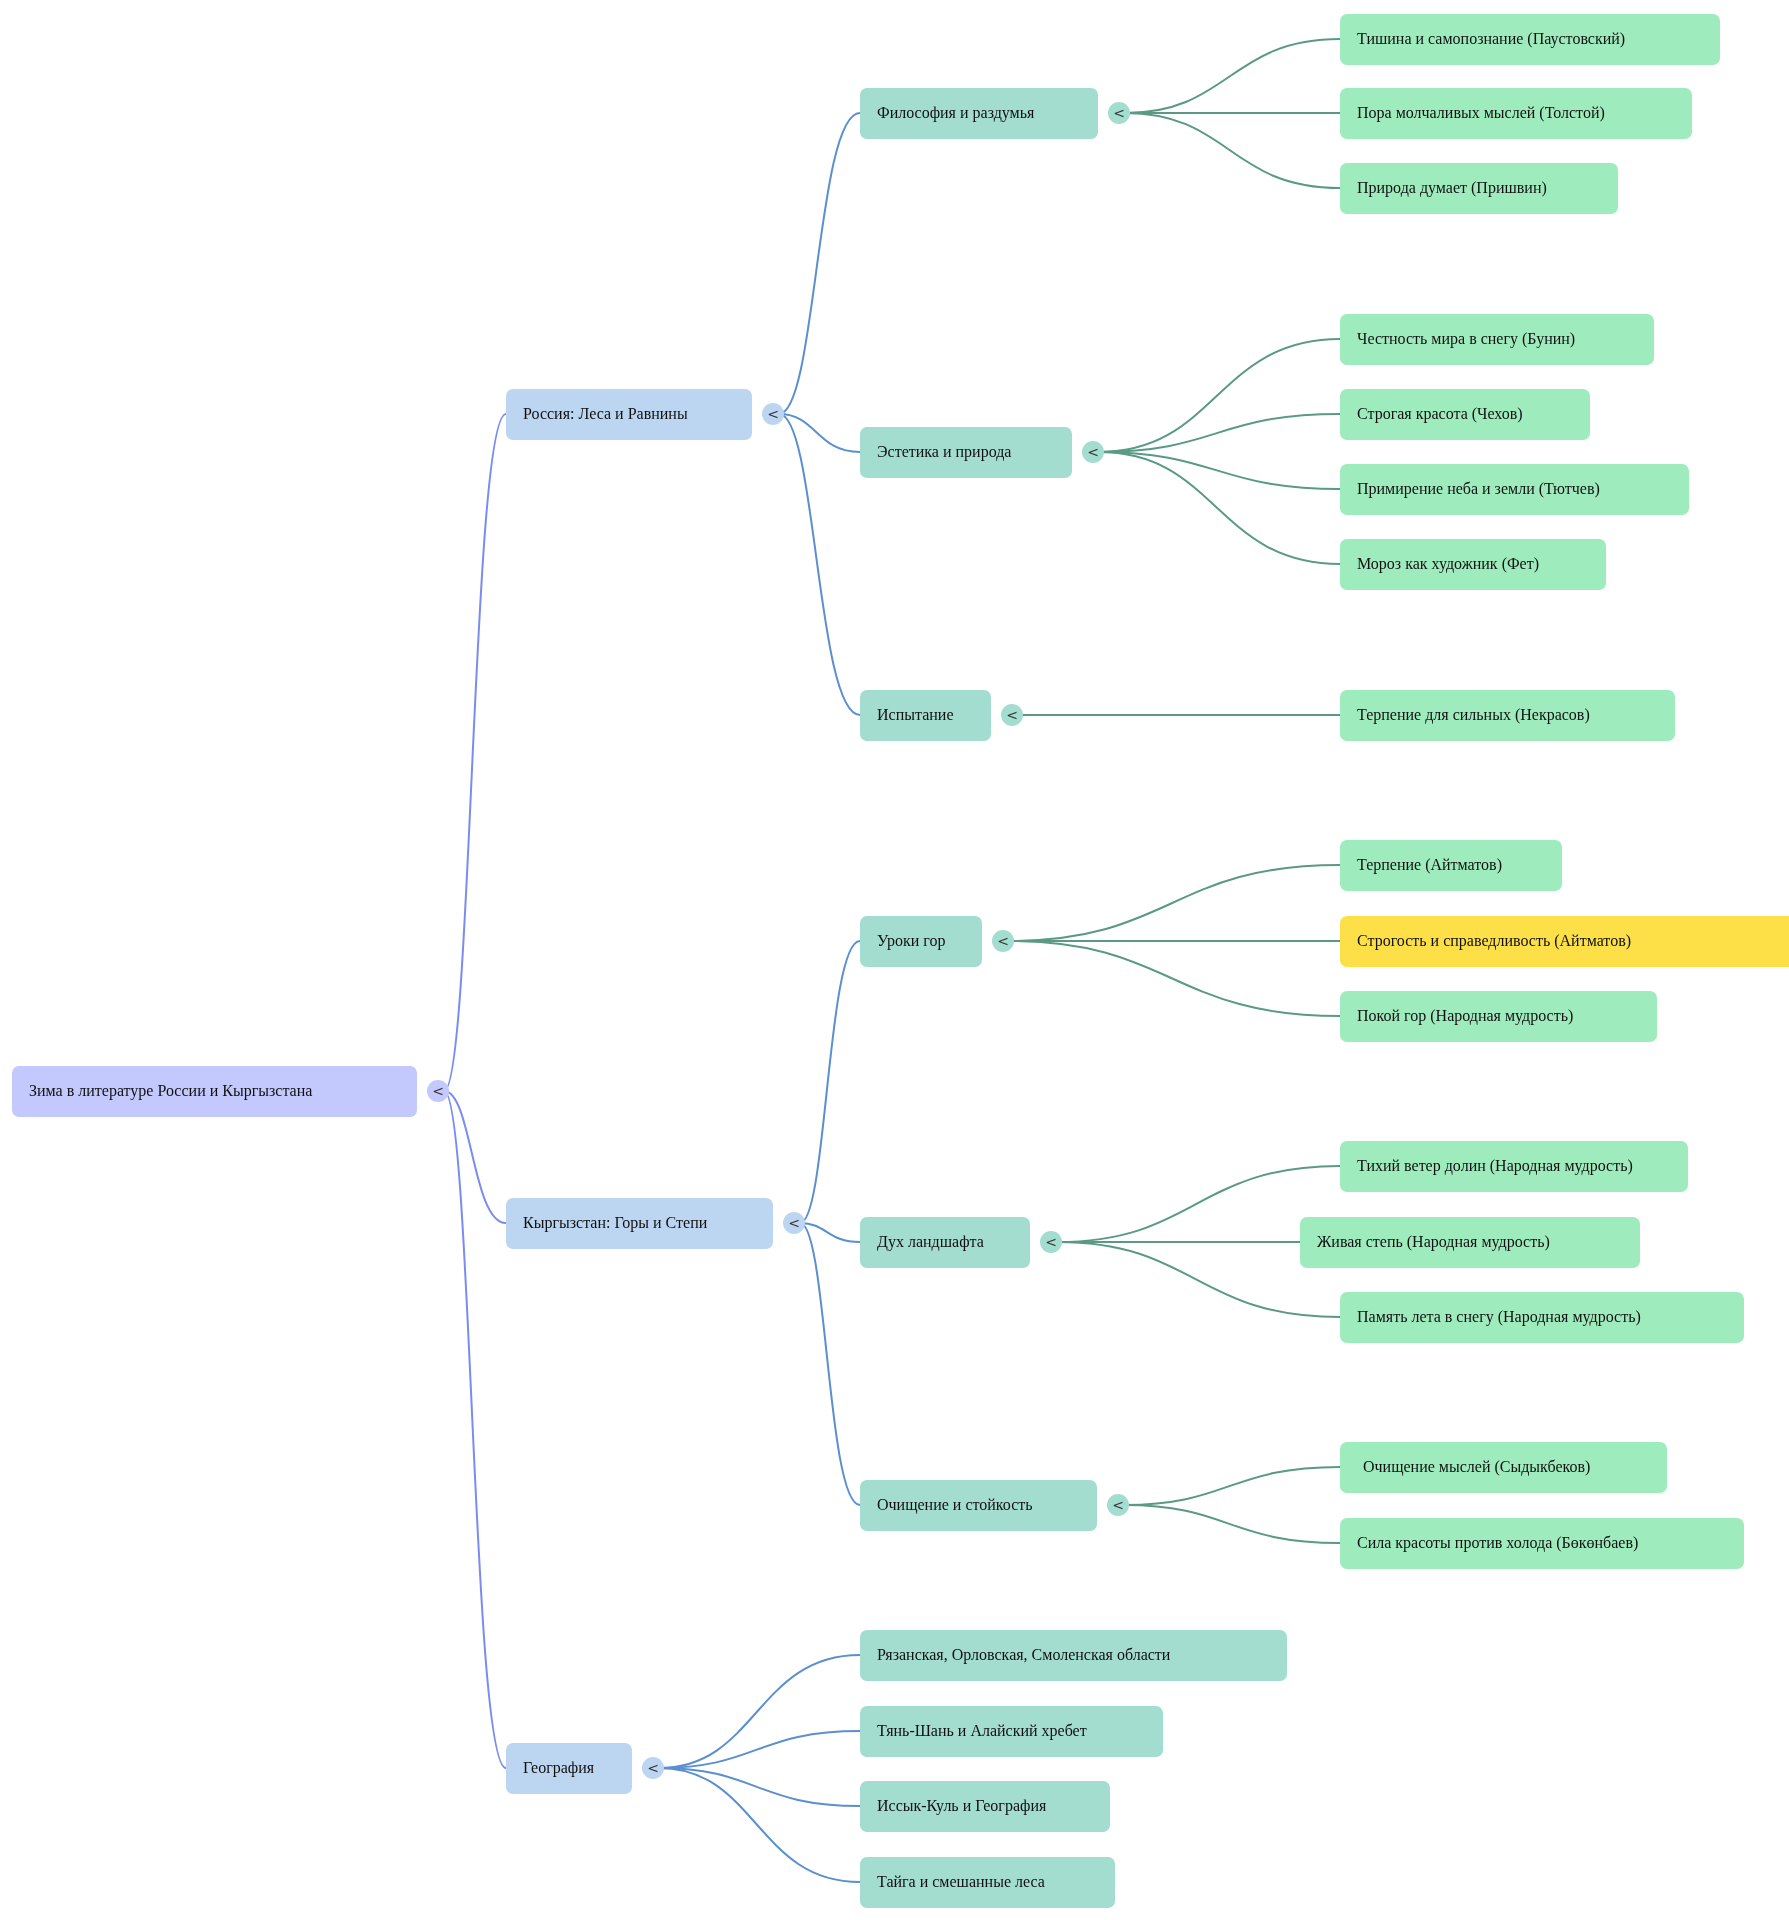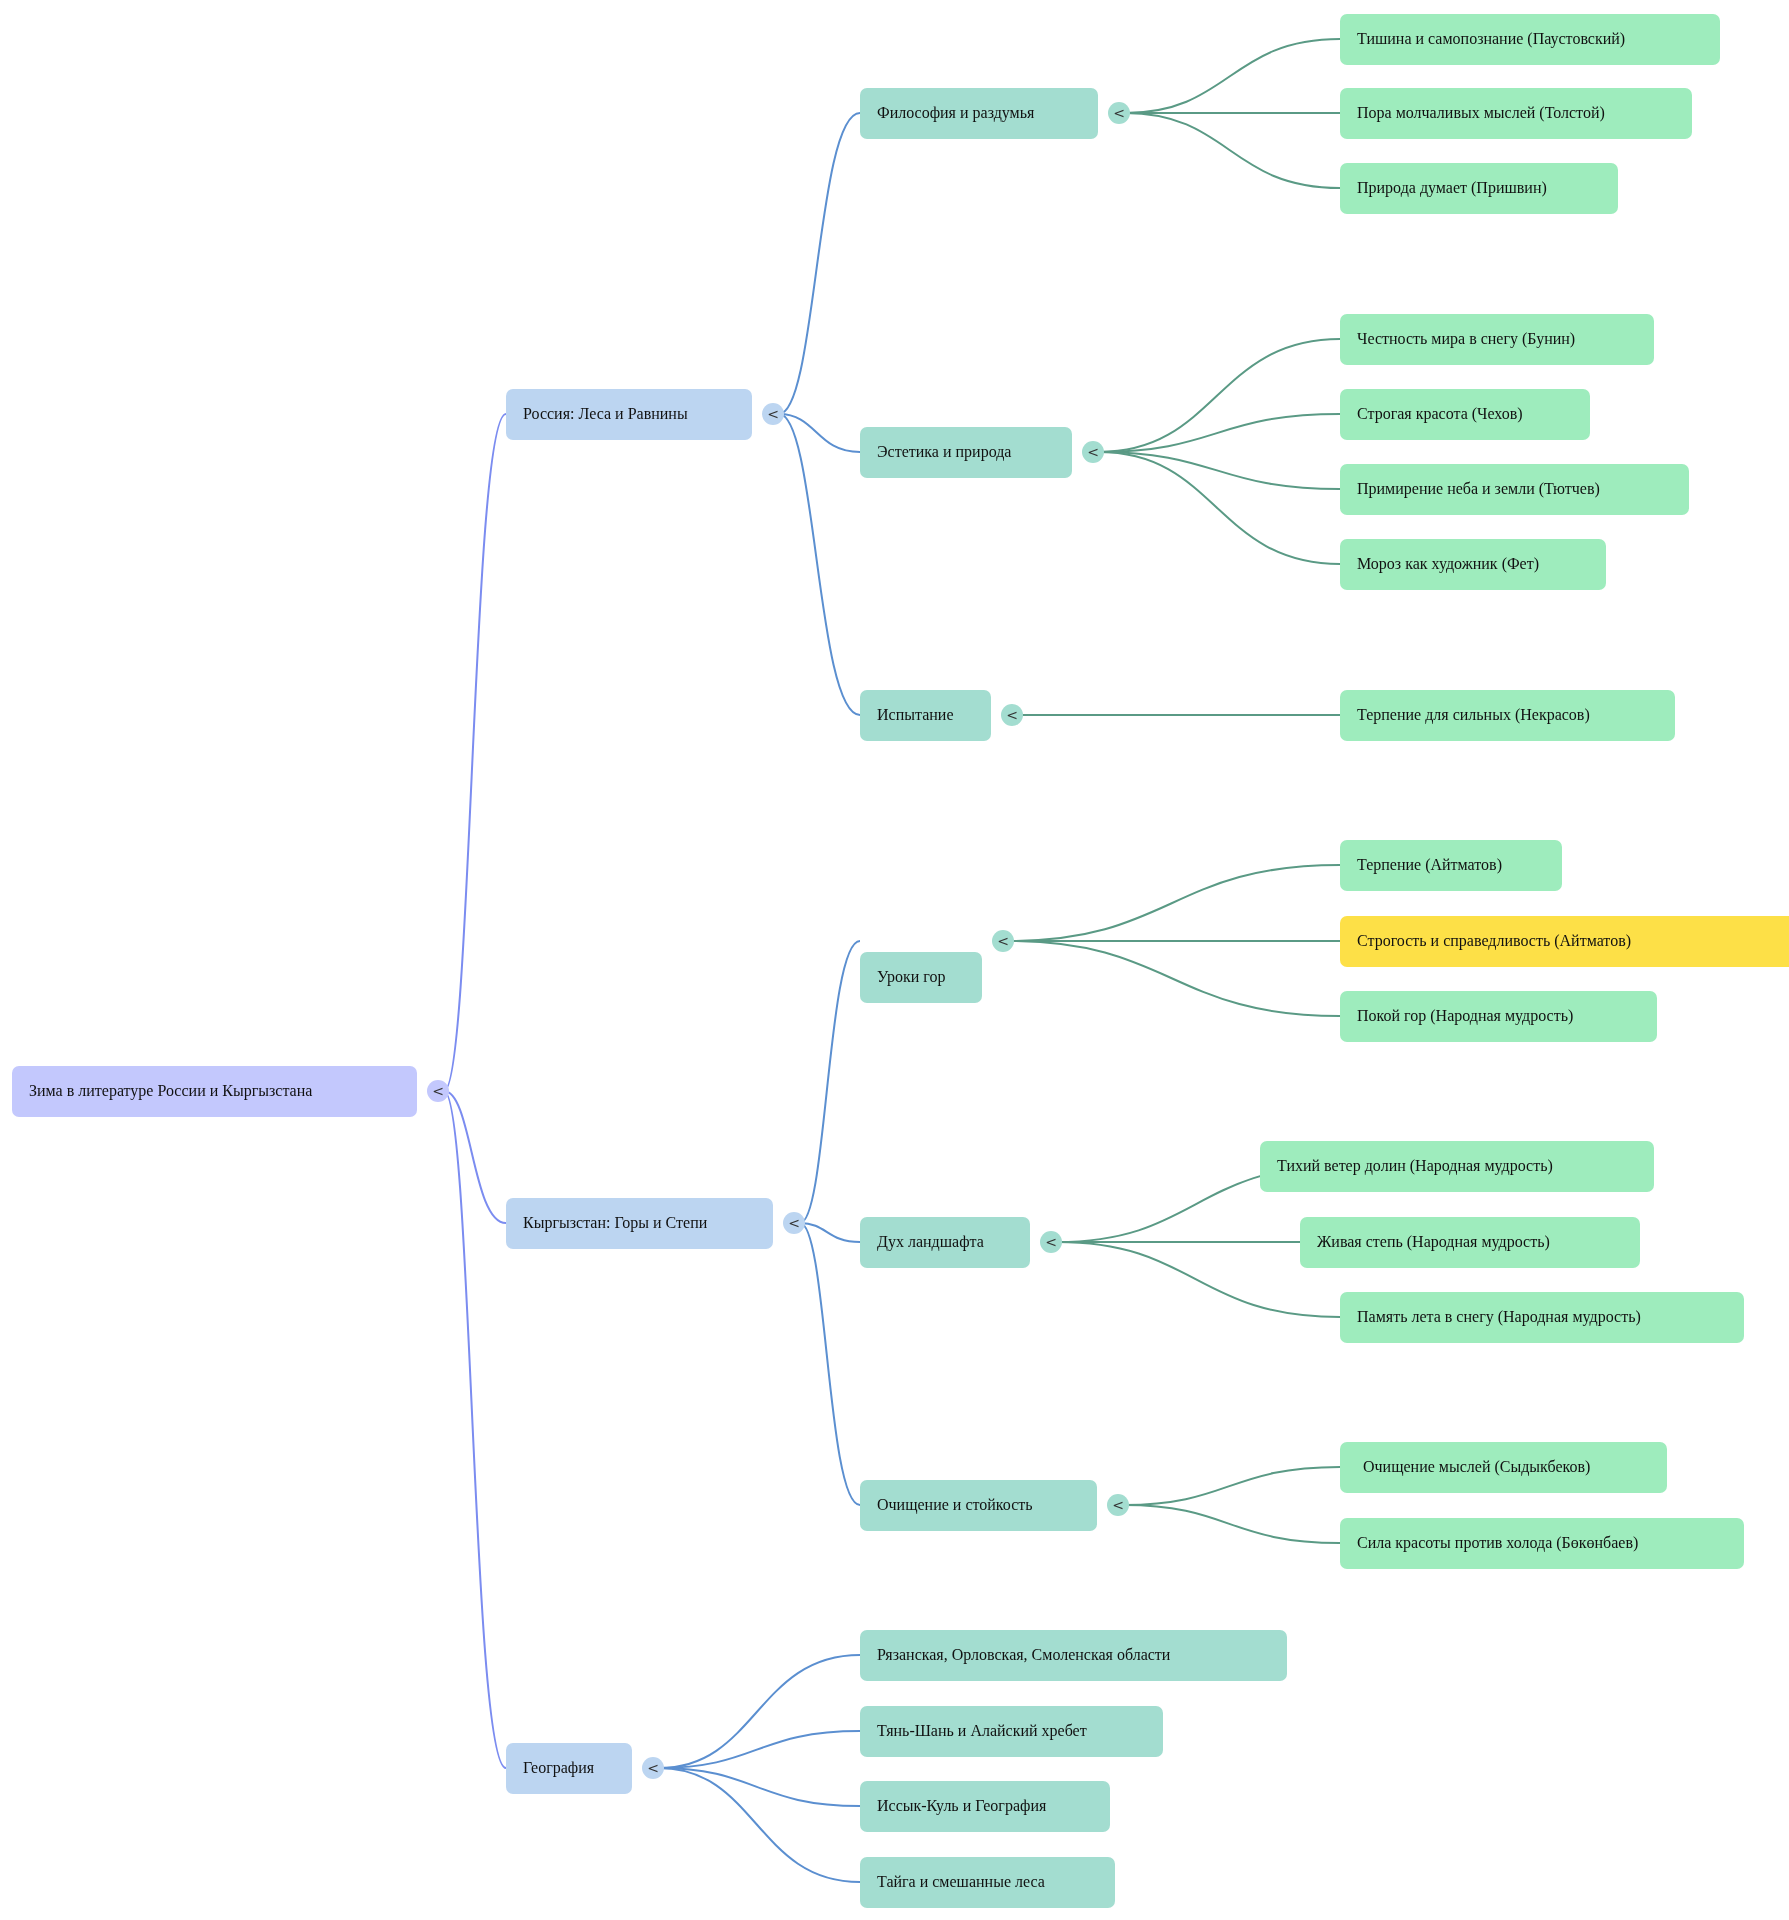--- a/index.html
+++ b/index.html
@@ -96,38 +96,38 @@
       <span>Испытание</span>
     </div>
     <div class="toggle" style="left: 1012px; top: 715px; background: rgb(163, 221, 208);">&lt;</div>
     <div class="node lvl3" style="left: 1340px; top: 689.5px; width: 335px; background: rgb(158, 236, 189);">
       <span>Терпение для сильных (Некрасов)</span>
     </div>
     <div class="node lvl1" style="left: 506px; top: 1197.5px; width: 267px; background: rgb(188, 213, 241);">
       <span>Кыргызстан: Горы и Степи</span>
     </div>
     <div class="toggle" style="left: 794px; top: 1223px; background: rgb(188, 213, 241);">&lt;</div>
-    <div class="node lvl2" style="left: 860px; top: 915.5px; width: 122px; background: rgb(163, 221, 208); margin-top: 36px;">
+    <div class="node lvl2" style="left: 860px; top: 915.5px; width: 122px; background: rgb(163, 221, 208);">
       <span>Уроки гор</span>
     </div>
     <div class="toggle" style="left: 1003px; top: 941px; background: rgb(163, 221, 208);">&lt;</div>
     <div class="node lvl3" style="left: 1340px; top: 839.5px; width: 222px; background: rgb(158, 236, 189);">
       <span>Терпение (Айтматов)</span>
     </div>
     <div class="node lvl3" style="left: 1340px; top: 915.5px; width: 464px; background: #fde047; align-items: center;">
       <span>Строгость и справедливость (Айтматов)</span>
     </div>
     <div class="node lvl3" style="left: 1340px; top: 990.5px; width: 317px; background: rgb(158, 236, 189);">
       <span>Покой гор (Народная мудрость)</span>
     </div>
     <div class="node lvl2" style="left: 860px; top: 1216.5px; width: 170px; background: rgb(163, 221, 208);">
       <span>Дух ландшафта</span>
     </div>
     <div class="toggle" style="left: 1051px; top: 1242px; background: rgb(163, 221, 208);">&lt;</div>
-    <div class="node lvl3" style="left: 1260px; top: 1140.5px; width: 394px; background: rgb(158, 236, 189);">
+    <div class="node lvl3" style="left: 1340px; top: 1140.5px; width: 348px; background: rgb(158, 236, 189);">
       <span>Тихий ветер долин (Народная мудрость)</span>
     </div>
     <div class="node lvl3" style="left: 1300px; top: 1216.5px; width: 340px; background: rgb(158, 236, 189);">
       <span>Живая степь (Народная мудрость)</span>
     </div>
     <div class="node lvl3" style="left: 1340px; top: 1291.5px; width: 404px; background: rgb(158, 236, 189);">
       <span>Память лета в снегу (Народная мудрость)</span>
     </div>
     <div class="node lvl2" style="left: 860px; top: 1479.5px; width: 237px; background: rgb(163, 221, 208);">
       <span>Очищение и стойкость</span>

